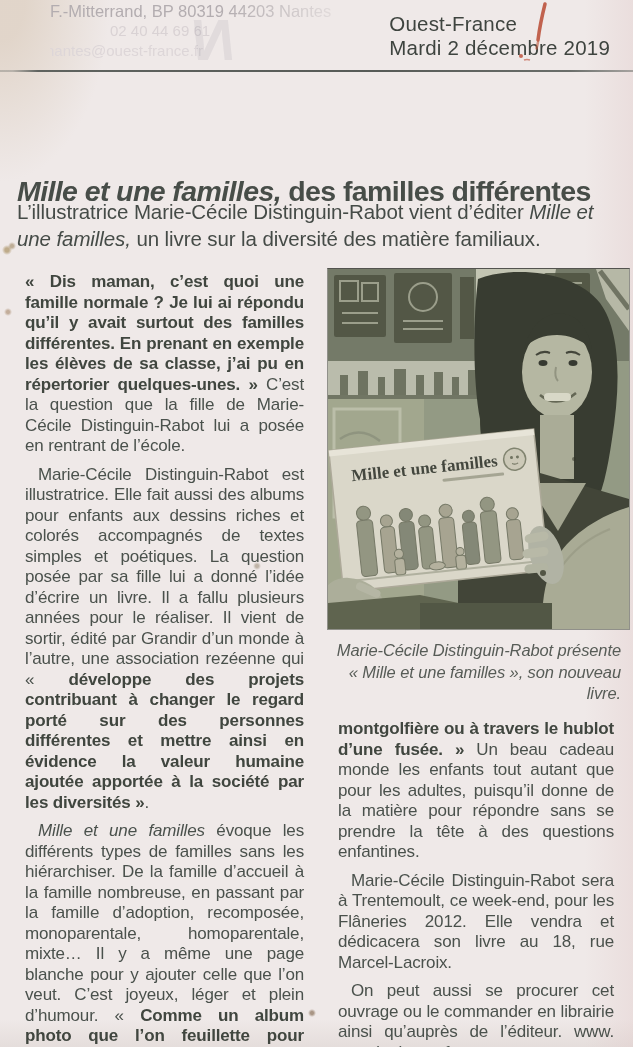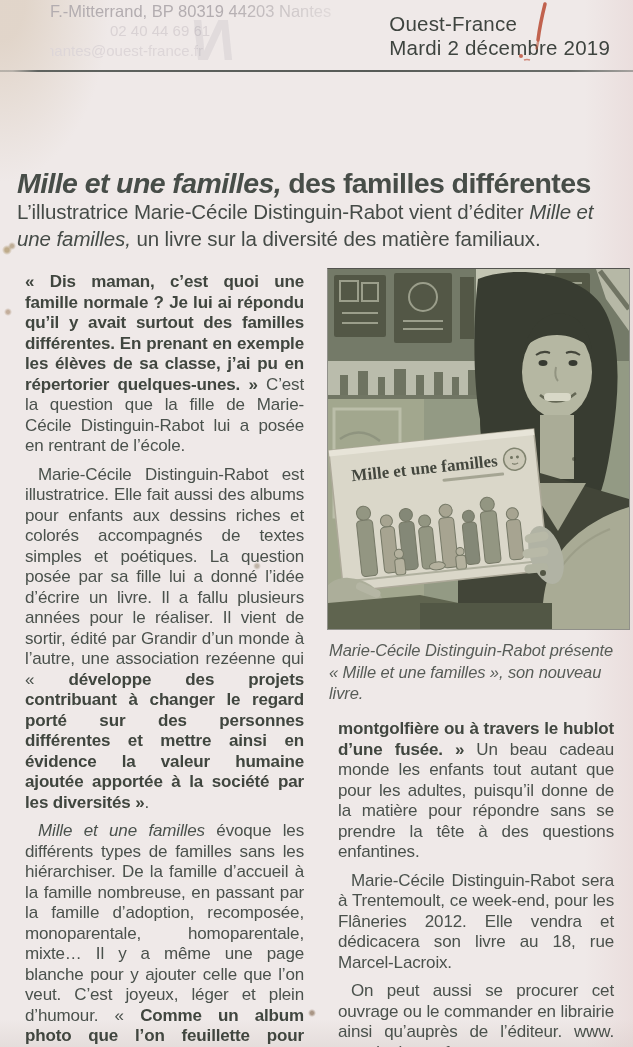--- a/index.html
+++ b/index.html
@@ -40,21 +40,21 @@
     position:absolute;right:23px;top:12px;
     color:#3e443f;font-size:20.5px;line-height:24px;letter-spacing:.2px;
   }
   .redmark{position:absolute;left:498px;top:0;}
   .rule{
     position:absolute;left:0;top:70px;width:633px;height:2px;
     background:linear-gradient(to right,#63676358 0 2%, #5f635f 6%, #575b57 60%, #6a6e6a 90%, #63676380);
   }
   
   .headline{
-    position:absolute;left:17px;top:148px;width:606px;
+    position:absolute;left:17px;top:156px;width:606px;
     font-size:28.5px;font-weight:700;letter-spacing:-.6px;
     color:#474d48;white-space:nowrap;
   }
   .subhead{
     position:absolute;left:17px;top:199px;width:600px;
     font-size:20.5px;line-height:26.5px;color:#454b47;letter-spacing:-.1px;
   }
   
   .col{
     position:absolute;width:295px;
@@ -70,21 +70,21 @@
   .rightcol{left:330px;top:711px;width:292px;}
   
   .photo{
     position:absolute;left:327px;top:268px;width:301px;height:360px;
     border:1px solid #90908a;border-top-color:#53534f;
     box-sizing:content-box;background:#8e957e;
   }
   .caption{
     position:absolute;left:329px;top:640px;width:292px;
     font-size:16.5px;line-height:21.5px;font-style:italic;
-    color:#575c57;text-align:left;letter-spacing:-.1px;
+    color:#575c57;text-align:right;letter-spacing:-.1px;
   }
 </style>
 </head>
 <body>
 
 <div class="page">
 
   <div class="addr">
     <div>F.-Mitterrand, BP 80319 44203 Nantes</div>
     <div class="l2">02 40 44 69 61</div>

